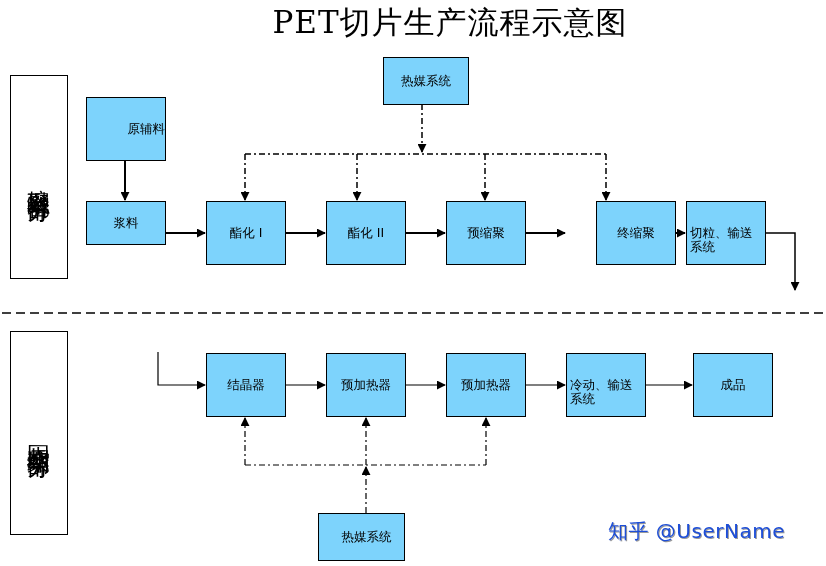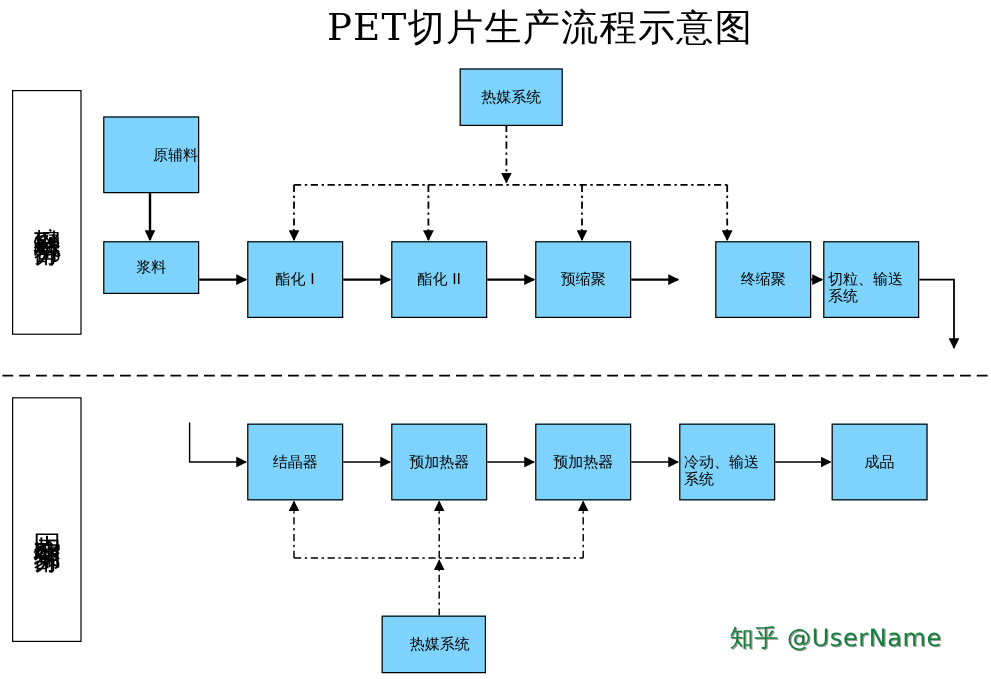--- a/index.html
+++ b/index.html
@@ -2,21 +2,21 @@
 <html><head>
 <meta charset="utf-8">
 <style>
   html,body{margin:0;padding:0;background:#ffffff;}
   body{width:826px;height:566px;position:relative;overflow:hidden;font-family:"DejaVu Sans",sans-serif;color:#000;}
   .title{position:absolute;left:0;width:900px;top:2px;text-align:center;font-family:"DejaVu Serif","Liberation Serif",serif;font-size:31px;letter-spacing:1px;}
   .box{position:absolute;box-sizing:border-box;border:1.5px solid #000;background:#7dd3fc;display:flex;align-items:center;justify-content:center;font-size:12.5px;text-align:center;}
   .box.left{justify-content:flex-start;align-items:center;padding:14px 0 0 3px;line-height:14px;text-align:left;}
   .section{position:absolute;box-sizing:border-box;border:1.5px solid #000;width:58px;display:flex;flex-direction:column;align-items:center;justify-content:center;font-family:"DejaVu Serif",serif;font-size:23px;line-height:26px;}
   svg.lines{position:absolute;left:0;top:0;}
-  .watermark{position:absolute;left:608px;top:518px;font-size:20px;color:#15803d;text-shadow:1px 1px 0 #9a9a9a;letter-spacing:0.5px;}
+  .watermark{position:absolute;left:608px;top:518px;font-size:20px;color:#1d4ed8;text-shadow:1px 1px 0 #9a9a9a;letter-spacing:0.5px;}
 </style>
 </head>
 <body>
 
 <div class="title">PET切片生产流程示意图</div>
 
 <svg class="lines" width="826" height="566">
   <defs>
     <marker id="ah" viewBox="0 0 10 10" refX="9" refY="5" markerWidth="9" markerHeight="9" markerUnits="userSpaceOnUse" orient="auto">
       <path d="M0,0 L10,5 L0,10 z" fill="#000"></path>

